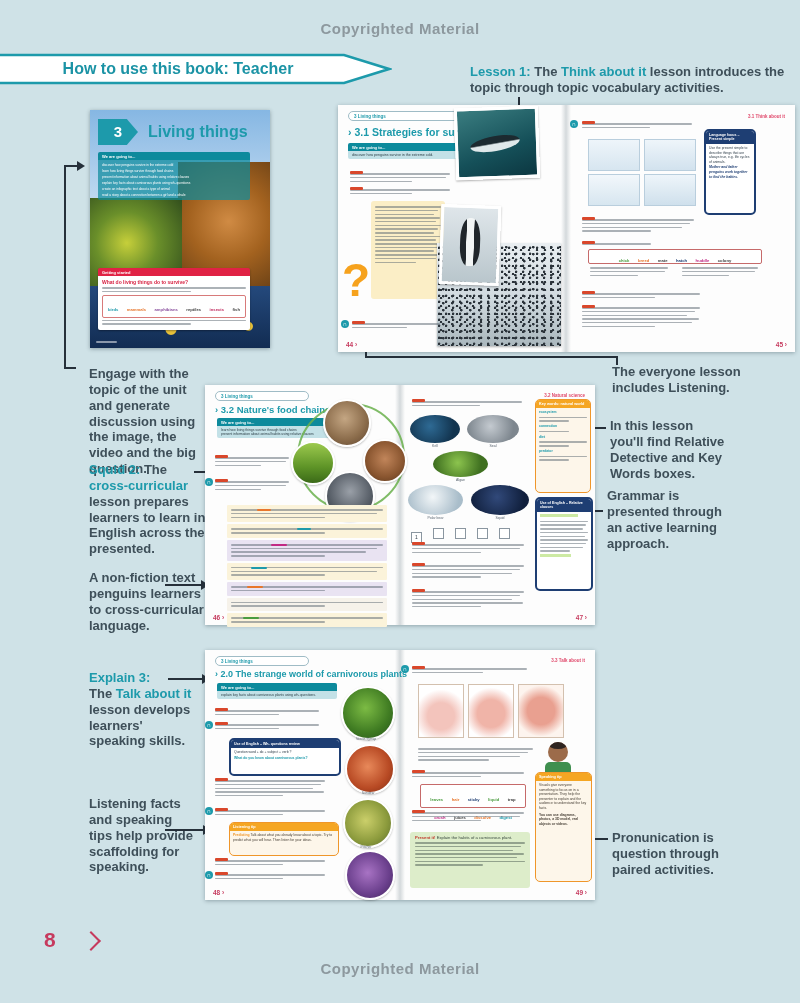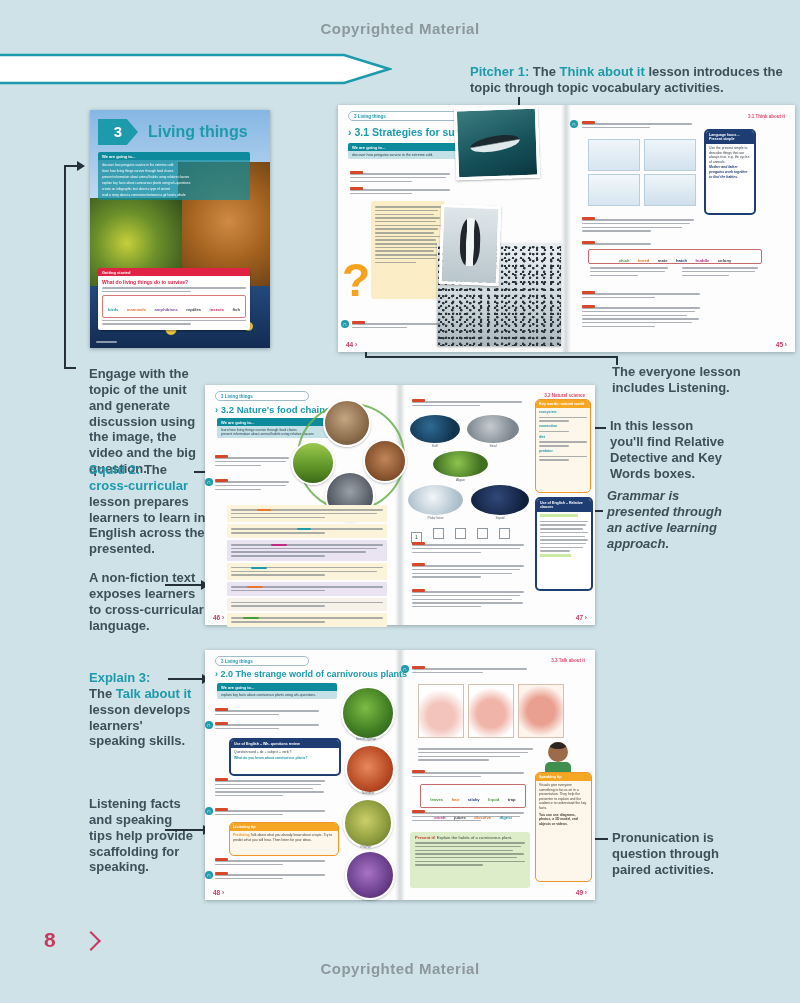--- a/index.html
+++ b/index.html
@@ -50,23 +50,24 @@
 </style>
 </head>
 <body>
 
 <div class="abs copy" style="top:20px;left:0;">Copyrighted Material</div>
 
 <div class="abs" style="left:0;top:52px;width:392px;height:34px;">
   <svg width="392" height="34" viewBox="0 0 392 34">
       <polygon points="-4,3 344,3 389,17 344,31 -4,31" fill="#ffffff" stroke="#1d9aab" stroke-width="2.5"></polygon>
     </svg>
+  <div class="abs banner-txt" style="left:0;top:8px;width:356px;text-align:center;">How to use this book: Teacher</div>
 </div>
 
-<div class="abs ann" style="left:470px;top:64px;width:316px;"><span class="teal">Pitcher 1:</span><span> The </span><span class="teal">Think about it</span><span> lesson introduces the topic through topic vocabulary activities.</span></div>
+<div class="abs ann" style="left:470px;top:64px;width:316px;"><span class="teal">Lesson 1:</span><span> The </span><span class="teal">Think about it</span><span> lesson introduces the topic through topic vocabulary activities.</span></div>
 
 <div class="ln" style="left:518px;top:97px;width:1.5px;height:33px;"></div>
 <div class="arr-l" style="left:507px;top:126px;"></div>
 
 <div class="ln" style="left:64px;top:165px;width:1.5px;height:203px;"></div>
 <div class="ln" style="left:64px;top:165px;width:15px;height:1.5px;"></div>
 <div class="arr-r" style="left:77px;top:161px;"></div>
 <div class="ln" style="left:64px;top:367px;width:12px;height:1.5px;"></div>
 
 <div class="ln" style="left:365px;top:356px;width:253px;height:1.5px;"></div>
@@ -137,27 +138,27 @@
         </div>
     </div>
   </div>
   <div class="skel fine abs" style="left:6px;bottom:3px;width:34px;color:#fff;">
       <i style="width: 62%;"></i>
     </div>
 </div>
 
 <div class="abs ann" style="left:89px;top:366px;width:120px;">Engage with the topic of the unit and generate discussion using the image, the video and the big question.</div>
 <div class="abs ann" style="left:89px;top:462px;width:118px;"><span class="teal">Squid 2:</span><span> The </span><span class="teal">cross-curricular</span><span> lesson prepares learners to learn in English across the presented.</span></div>
-<div class="abs ann" style="left:89px;top:570px;width:118px;">A non-fiction text exposes learners to cross-curricular language.</div>
+<div class="abs ann" style="left:89px;top:570px;width:118px;">A non-fiction text penguins learners to cross-curricular language.</div>
 <div class="abs ann" style="left:89px;top:670px;width:112px;"><span class="teal">Explain 3:</span><br><span>The </span><span class="teal">Talk about it</span><span> lesson develops learners' speaking skills.</span></div>
 <div class="abs ann" style="left:89px;top:796px;width:108px;">Listening facts and speaking tips help provide scaffolding for speaking.</div>
 
 <div class="abs ann" style="left:612px;top:364px;width:160px;">The everyone lesson includes Listening.</div>
 <div class="abs ann" style="left:610px;top:418px;width:120px;">In this lesson you'll find Relative Detective and Key Words boxes.</div>
-<div class="abs ann" style="left:607px;top:488px;width:122px;font-style:italic;">Grammar is presented through an active learning approach.</div>
+<div class="abs ann" style="left:607px;top:488px;width:122px;">Grammar is presented through an active learning approach.</div>
 <div class="abs ann" style="left:612px;top:830px;width:130px;">Pronunication is question through paired activities.</div>
 
 <div class="spread" style="left:338px;top:105px;width:457px;height:247px;">
   <div class="gutter" style="left:223px;"></div>
 
   <div class="tab" style="left:10px;top:6px;width:105px;">3  Living things</div>
   <div class="ptitle" style="left:10px;top:21px;font-size:10.5px;">› 3.1  Strategies for survival</div>
   <div class="goalsbox" style="left:10px;top:38px;width:165px;">
     <div class="gh">We are going to...</div>
     <div class="gb">

